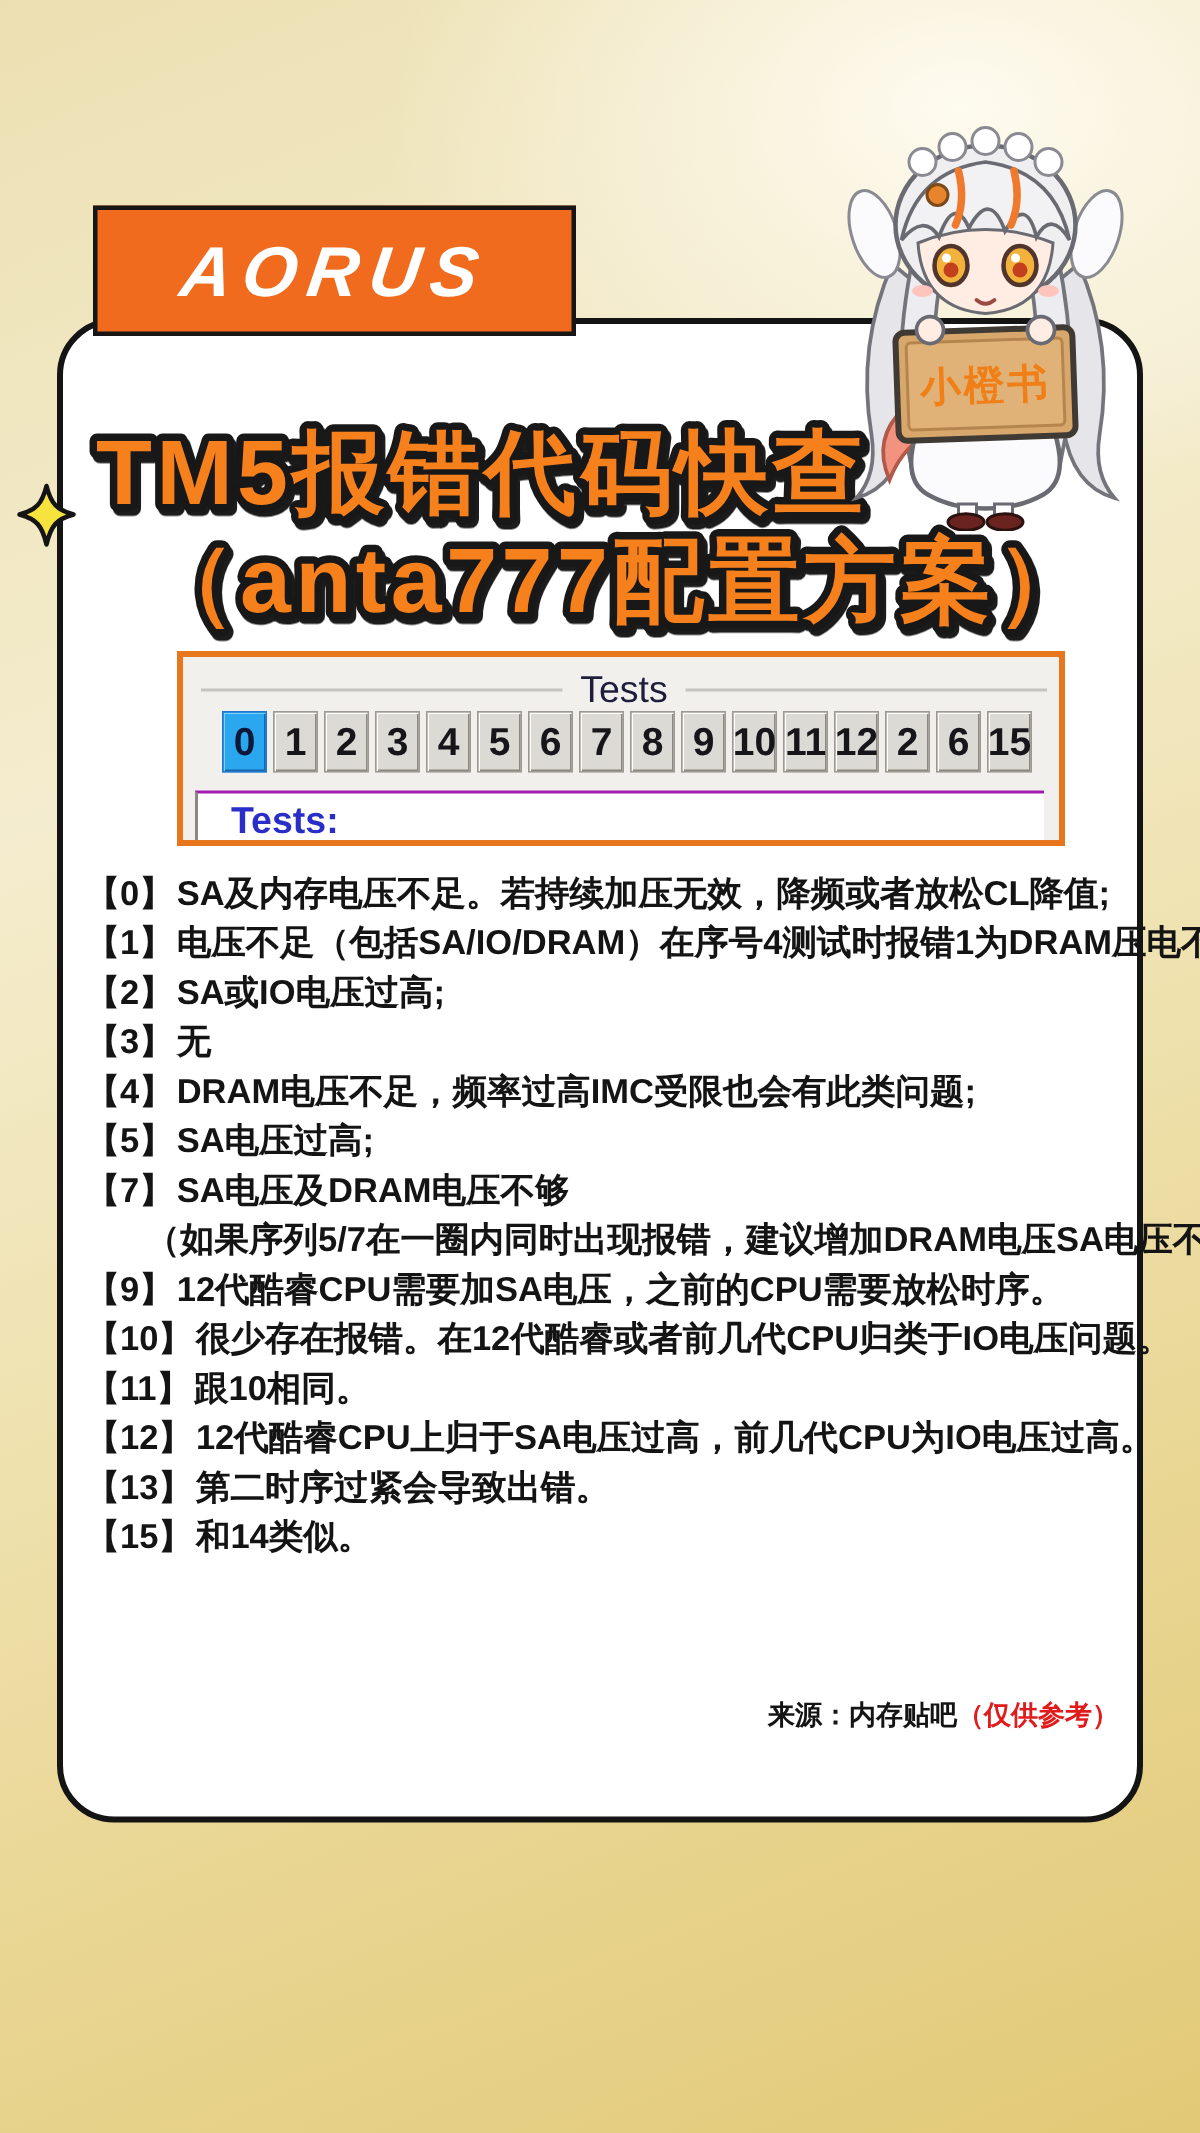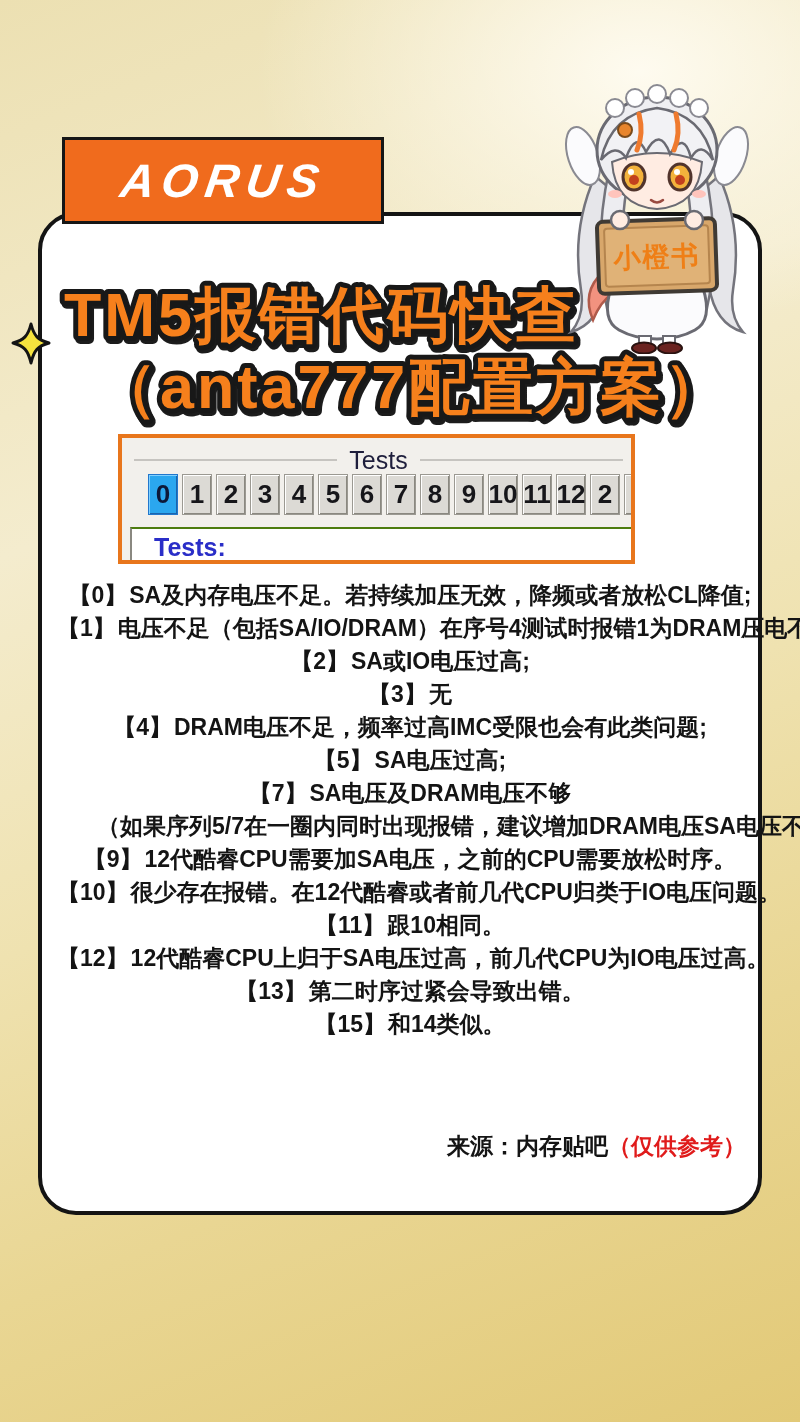--- a/index.html
+++ b/index.html
@@ -30,21 +30,21 @@
   .title-svg text{
     font-family:"Liberation Sans",sans-serif;font-weight:900;font-size:61px;
     fill:#f6801c;stroke:#181818;stroke-width:10px;stroke-linejoin:round;
     paint-order:stroke fill;letter-spacing:3px;
     filter:drop-shadow(2px 3px 0 #1c1c1c);
   }
   
   .sparkle{position:absolute;left:10px;top:322px;z-index:7;}
   
   .tests-panel{
-    position:absolute;left:118px;top:434px;width:517px;height:130px;
+    position:absolute;left:118px;top:434px;width:592px;height:130px;
     border:4px solid #e8761c;background:#f2f0ec;box-sizing:border-box;
     overflow:hidden;z-index:4;padding-left:36px;
   }
   .groupbox-head{
     position:absolute;left:12px;right:8px;top:8px;height:28px;
     display:flex;align-items:center;
   }
   .groupbox-head .gline{flex:1;height:2px;background:#c6c4c0;}
   .groupbox-head .glabel{
     padding:0 12px;font-size:25px;font-weight:500;color:#1e1e3c;line-height:1;
@@ -59,39 +59,39 @@
     display:flex;align-items:center;justify-content:center;
     font-size:26px;font-weight:700;color:#16161a;cursor:default;
   }
   .tab.sel{
     background:#2ba7ef;border-color:#2277cc;
     box-shadow:inset 1px 1px 0 #7fd0ff, inset -1px -1px 0 #1b65ad;
     color:#0d1838;
   }
   .listbox{
     position:absolute;left:8px;top:89px;width:566px;height:48px;
-    background:#ffffff;border-top:2px solid #4d7c0f;border-left:2px solid #8a8880;
+    background:#ffffff;border-top:2px solid #a21caf;border-left:2px solid #8a8880;
     box-sizing:border-box;
   }
   .listbox .list-label{
     margin:4px 0 0 22px;display:inline-block;
     font-size:25px;font-weight:700;color:#2a2ec8;
   }
   
   .error-list{
     position:absolute;left:57px;top:579px;width:706px;
     font-size:23px;font-weight:600;color:#141414;line-height:33px;z-index:4;
   }
-  .row{white-space:nowrap;text-align:center;}
+  .row{white-space:nowrap;}
   .row .code{margin-right:2px;}
   .row.cont{padding-left:38px;}
   
   .source{
     position:absolute;left:200px;top:1131px;width:546px;text-align:right;
-    font-size:23px;font-weight:600;color:#141414;z-index:4;white-space:nowrap;
+    font-size:18px;font-weight:600;color:#141414;z-index:4;white-space:nowrap;
   }
   .source .note{color:#e01b1b;}
   
   .mascot{position:absolute;left:543px;top:58px;z-index:6;}
   .mascot text{font-family:"Liberation Sans",sans-serif;}
 </style>
 </head>
 <body>
 
 <div id="canvas">

